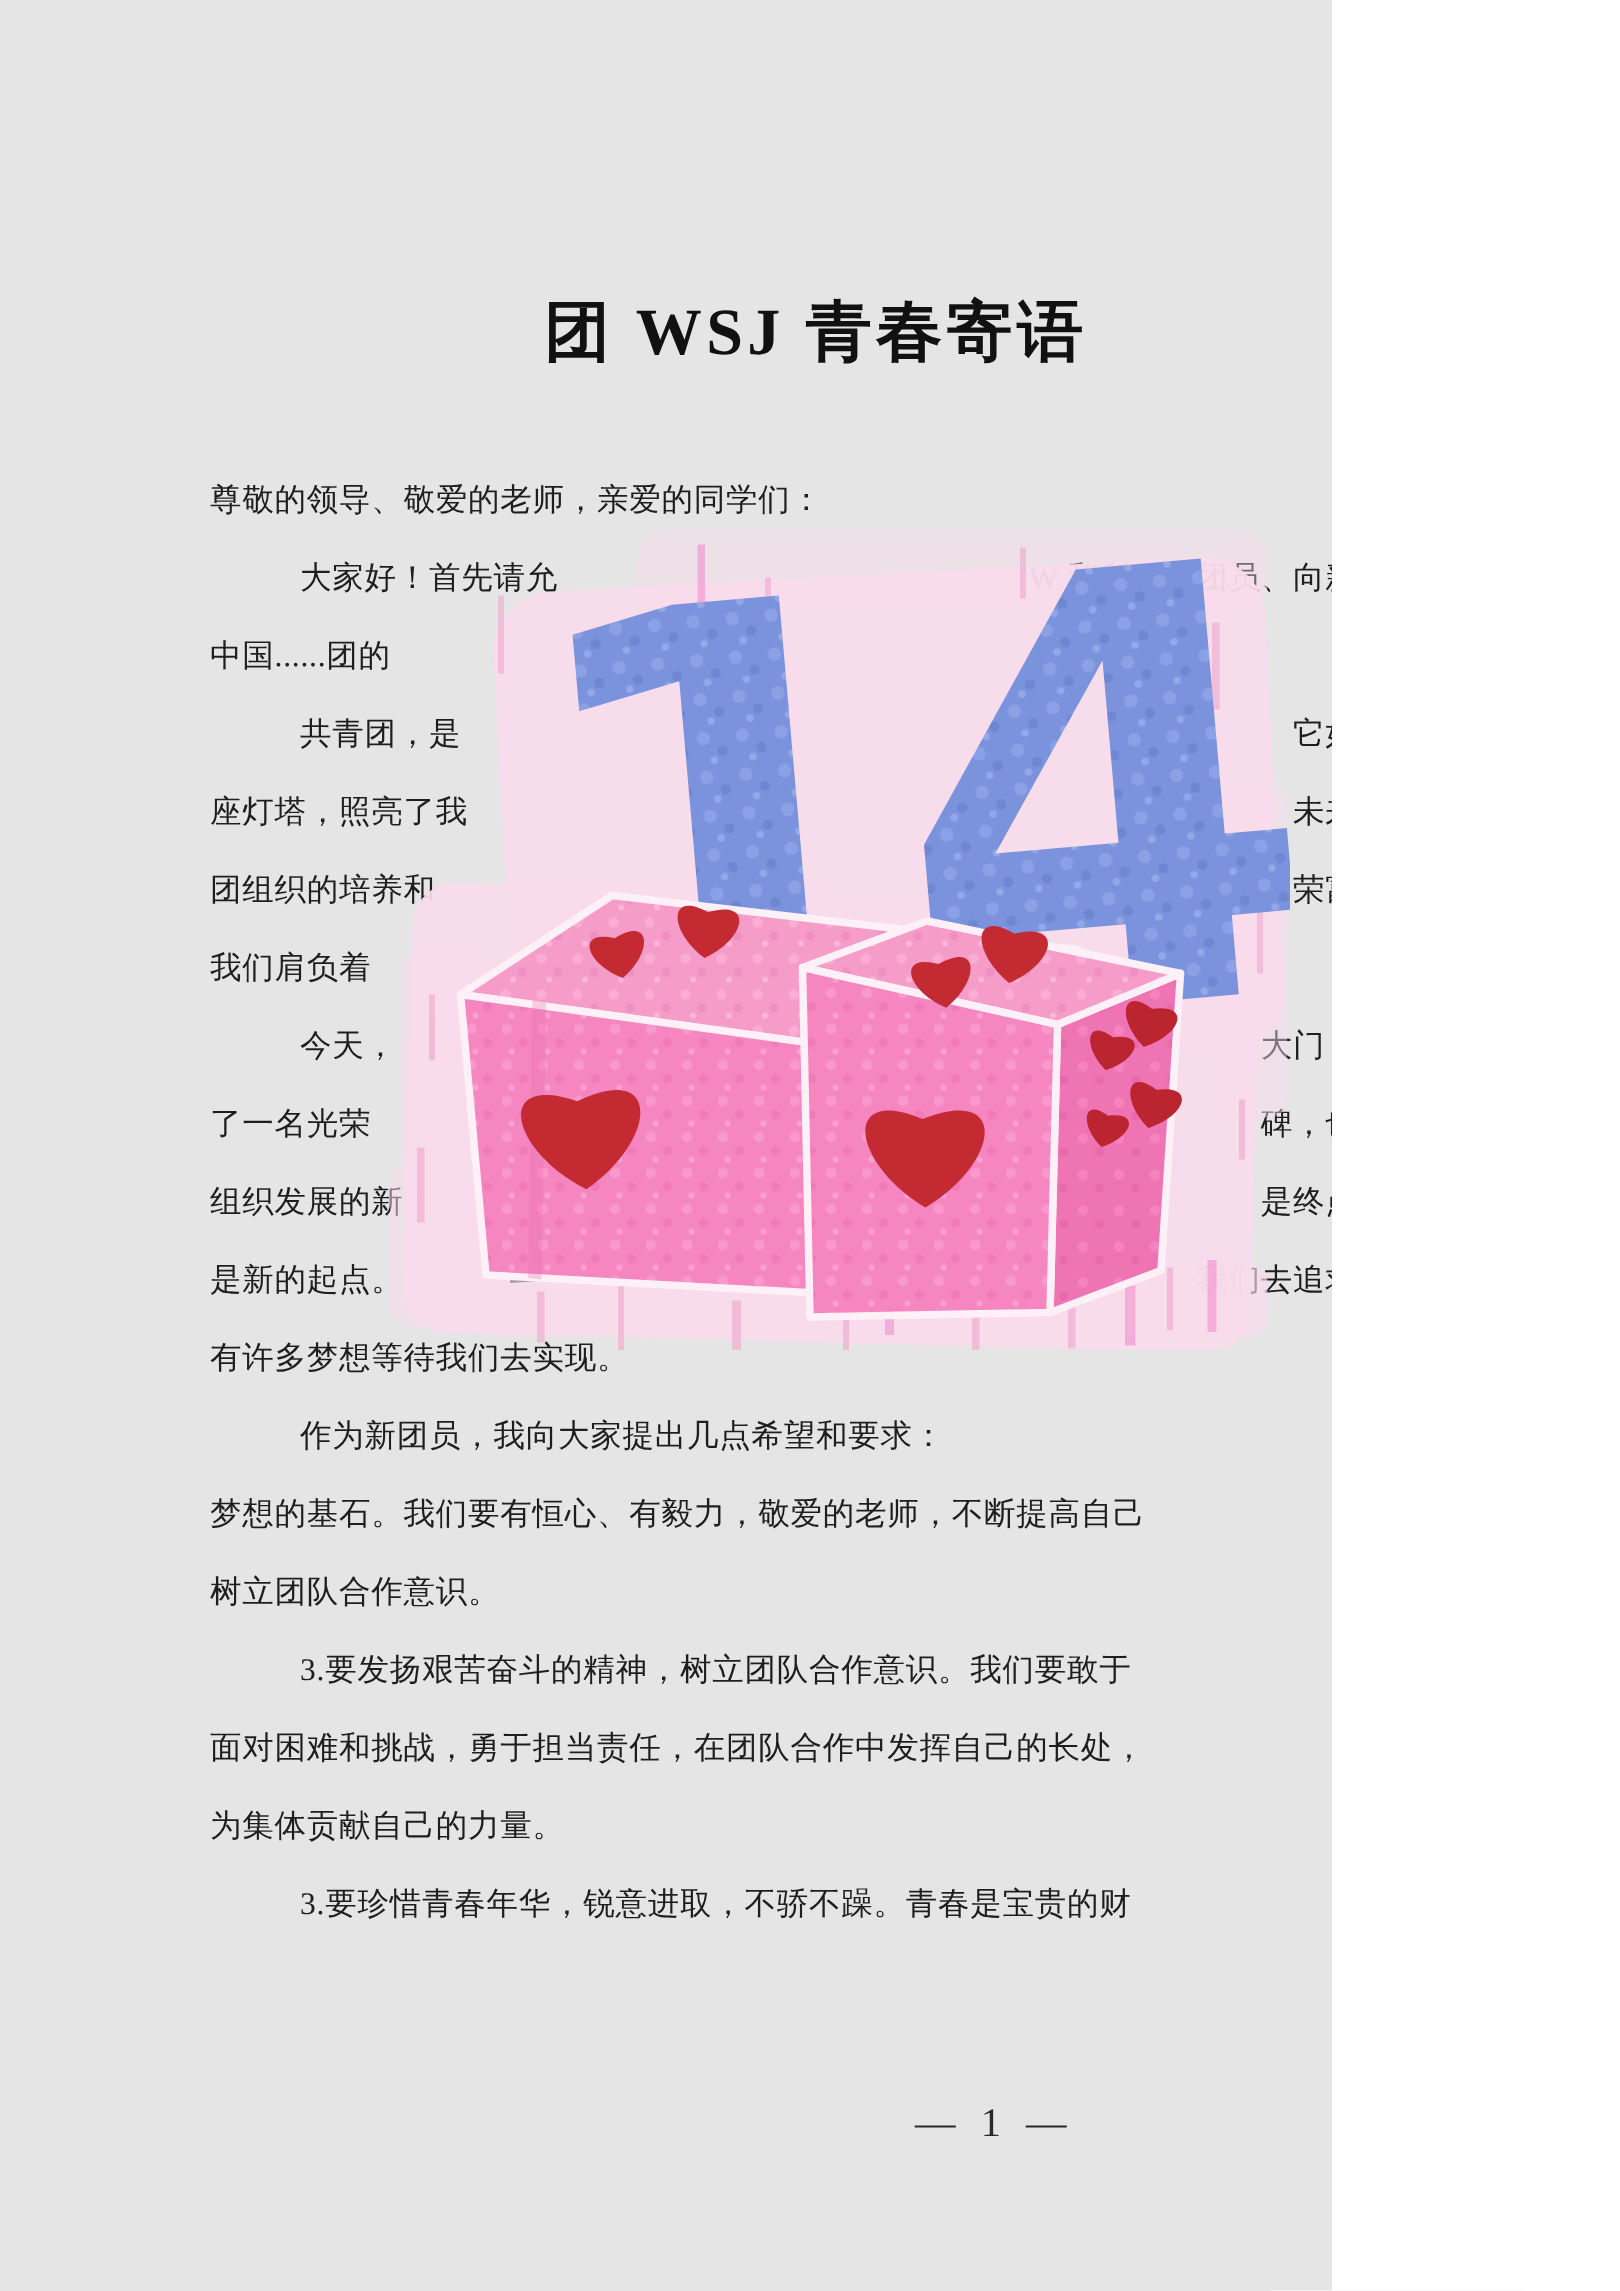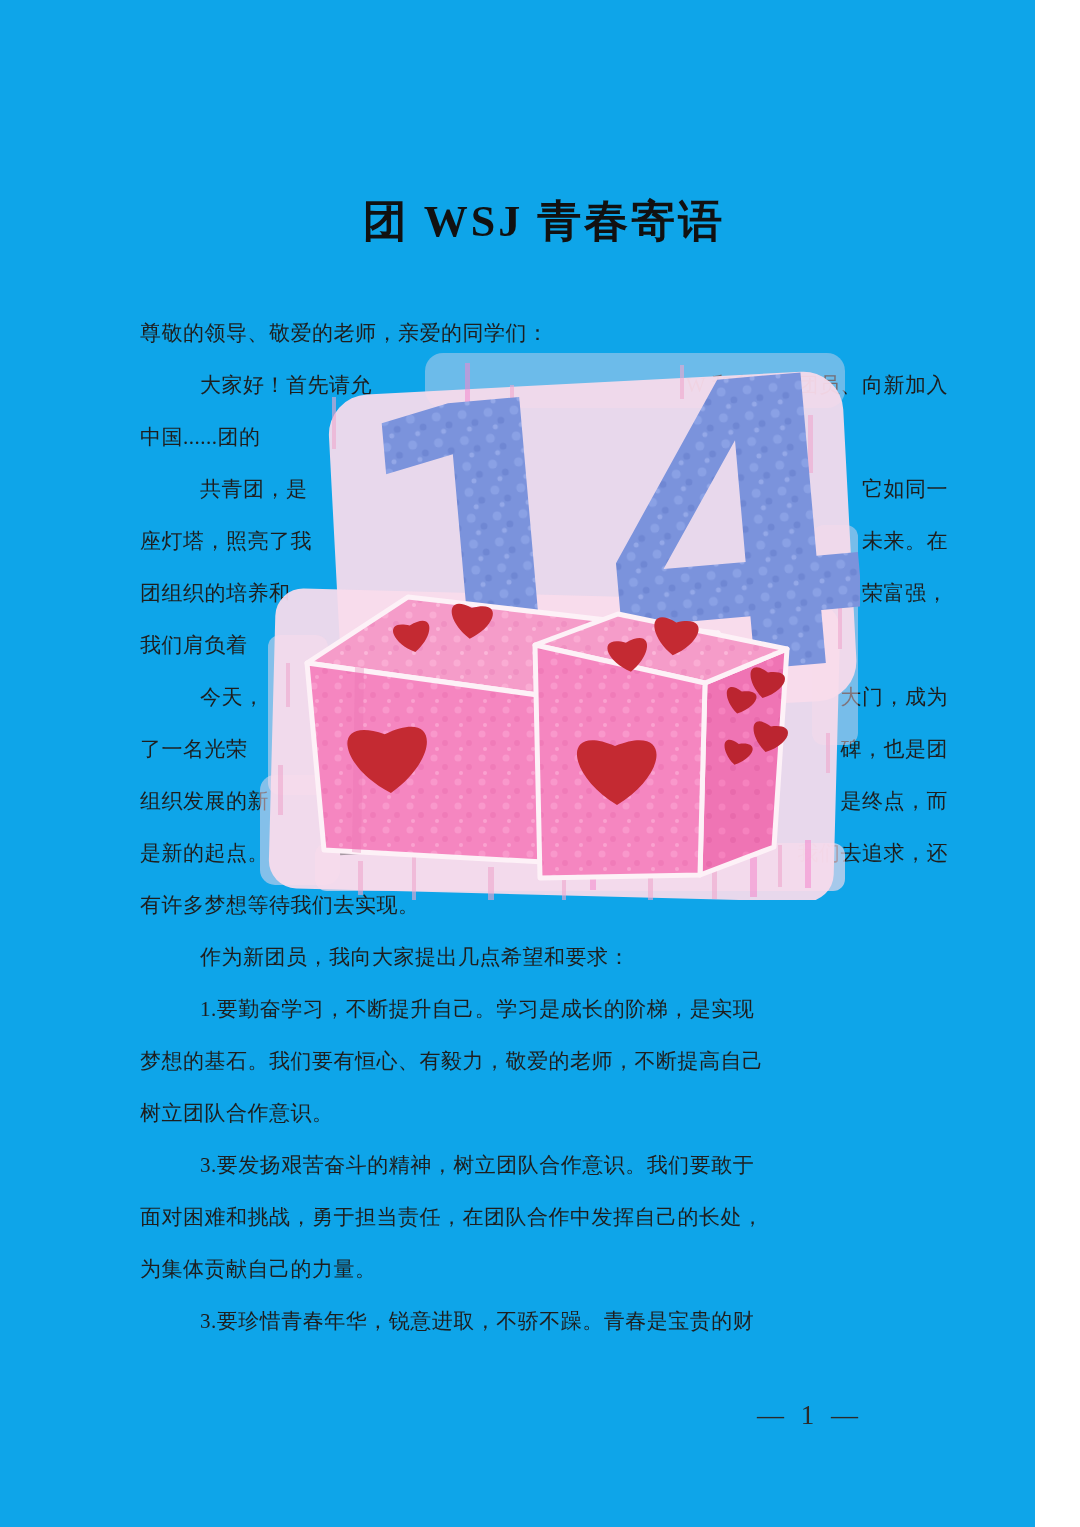--- a/index.html
+++ b/index.html
@@ -1,20 +1,20 @@
 <!DOCTYPE html>
 <html><head>
 <meta charset="utf-8">
 <style>
   html, body { margin: 0; padding: 0; background: #ffffff; }
   .page {
     position: relative;
-    width: 1035px;
+    width: 888px;
     height: 1527px;
-    background: #0ea5e9;
+    background: #e5e5e5;
     overflow: hidden;
     font-family: "Liberation Serif", serif;
     color: #1e1e1e;
   }
   .content {
     position: absolute;
     left: 140px;
     top: 0;
     width: 808px;
     height: 100%;
@@ -108,23 +108,20 @@
         </div>
         <div class="doc-line">
           <span>是新的起点。</span>
           <span>我们去追求，还</span>
         </div>
         <div class="doc-line">
           <span>有许多梦想等待我们去实现。</span>
         </div>
         <div class="doc-line indent">
           <span>作为新团员，我向大家提出几点希望和要求：</span>
-        </div>
-        <div class="doc-line indent">
-          <span>1.要勤奋学习，不断提升自己。学习是成长的阶梯，是实现</span>
         </div>
         <div class="doc-line">
           <span>梦想的基石。我们要有恒心、有毅力，敬爱的老师，不断提高自己</span>
         </div>
         <div class="doc-line">
           <span>树立团队合作意识。</span>
         </div>
         <div class="doc-line indent">
           <span>3.要发扬艰苦奋斗的精神，树立团队合作意识。我们要敢于</span>
         </div>

